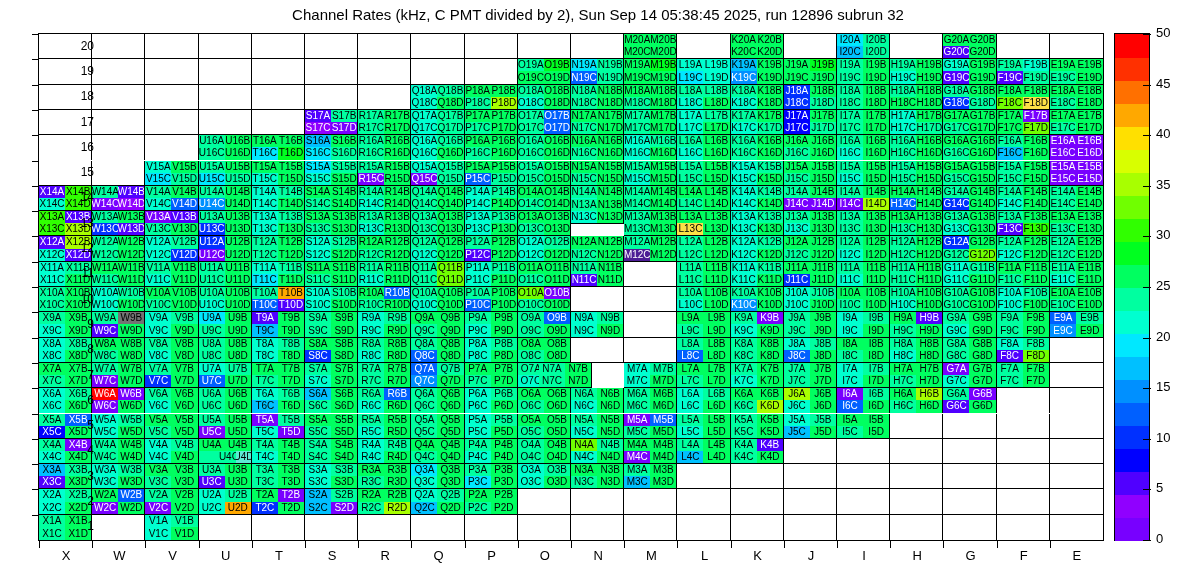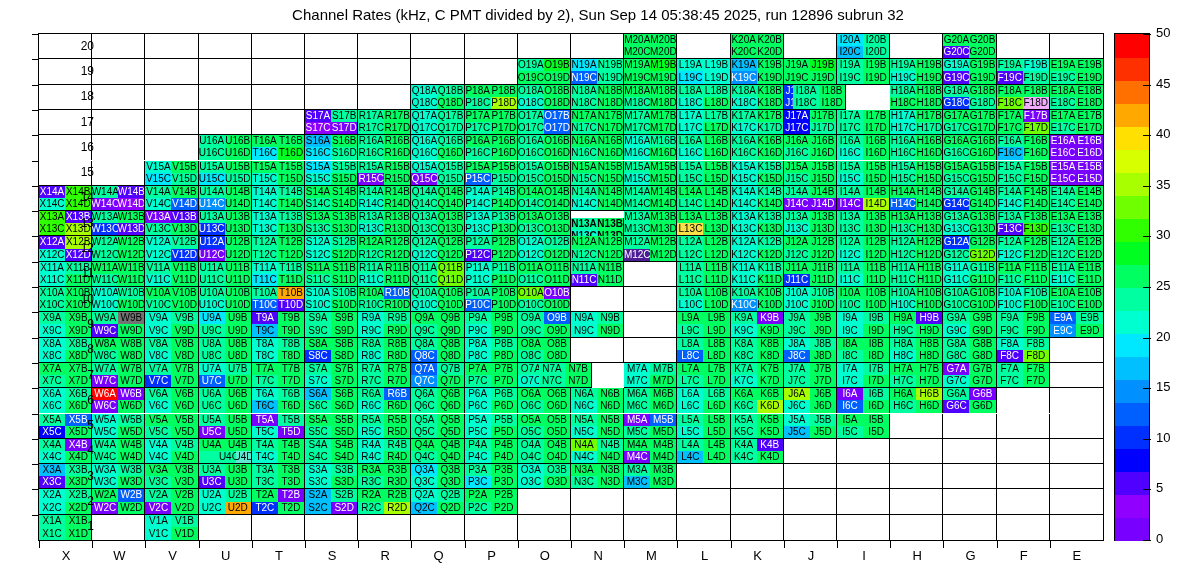--- a/index.html
+++ b/index.html
@@ -608,21 +608,21 @@
         <div class="gcell" style="left: 744.8px; top: 50.6px; width: 53.2px; height: 25.3px;">
           <div class="subrow">
             <div class="pad" style="background: rgb(0, 48, 255); color: rgb(255, 255, 255);">J18A</div>
             <div class="pad" style="background: rgb(0, 255, 96); color: rgb(0, 0, 0);">J18B</div>
           </div>
           <div class="subrow">
             <div class="pad" style="background: rgb(0, 48, 255); color: rgb(255, 255, 255);">J18C</div>
             <div class="pad" style="background: rgb(0, 255, 160); color: rgb(0, 0, 0);">J18D</div>
           </div>
         </div>
-        <div class="gcell" style="left: 754px; top: 50.6px; width: 53.2px; height: 25.3px;">
+        <div class="gcell" style="left: 798px; top: 50.6px; width: 53.2px; height: 25.3px;">
           <div class="subrow">
             <div class="pad" style="background: rgb(0, 255, 160); color: rgb(0, 0, 0);">I18A</div>
             <div class="pad" style="background: rgb(0, 255, 96); color: rgb(0, 0, 0);">I18B</div>
           </div>
           <div class="subrow">
             <div class="pad" style="background: rgb(0, 255, 160); color: rgb(0, 0, 0);">I18C</div>
             <div class="pad" style="background: rgb(0, 255, 96); color: rgb(0, 0, 0);">I18D</div>
           </div>
         </div>
         <div class="gcell" style="left: 851.2px; top: 50.6px; width: 53.2px; height: 25.3px;">
@@ -645,21 +645,21 @@
             <div class="pad" style="background: rgb(0, 255, 160); color: rgb(0, 0, 0);">G18D</div>
           </div>
         </div>
         <div class="gcell" style="left: 957.6px; top: 50.6px; width: 53.2px; height: 25.3px;">
           <div class="subrow">
             <div class="pad" style="background: rgb(0, 255, 96); color: rgb(0, 0, 0);">F18A</div>
             <div class="pad" style="background: rgb(0, 255, 96); color: rgb(0, 0, 0);">F18B</div>
           </div>
           <div class="subrow">
             <div class="pad" style="background: rgb(112, 255, 0); color: rgb(0, 0, 0);">F18C</div>
-            <div class="pad" style="background: #f0abfc; color: rgb(0, 0, 0);">F18D</div>
+            <div class="pad" style="background: #fde047; color: rgb(0, 0, 0);">F18D</div>
           </div>
         </div>
         <div class="gcell lastcol" style="left: 1010.8px; top: 50.6px; width: 53.2px; height: 25.3px;">
           <div class="subrow">
             <div class="pad" style="background: rgb(0, 255, 96); color: rgb(0, 0, 0);">E18A</div>
             <div class="pad" style="background: rgb(0, 255, 96); color: rgb(0, 0, 0);">E18B</div>
           </div>
           <div class="subrow">
             <div class="pad" style="background: rgb(0, 255, 160); color: rgb(0, 0, 0);">E18C</div>
             <div class="pad" style="background: rgb(0, 255, 96); color: rgb(0, 0, 0);">E18D</div>
@@ -1558,21 +1558,21 @@
         <div class="gcell" style="left: 478.8px; top: 177.1px; width: 53.2px; height: 25.3px;">
           <div class="subrow">
             <div class="pad" style="background: rgb(0, 255, 96); color: rgb(0, 0, 0);">O13A</div>
             <div class="pad" style="background: rgb(0, 255, 96); color: rgb(0, 0, 0);">O13B</div>
           </div>
           <div class="subrow">
             <div class="pad" style="background: rgb(0, 255, 160); color: rgb(0, 0, 0);">O13C</div>
             <div class="pad" style="background: rgb(0, 255, 96); color: rgb(0, 0, 0);">O13D</div>
           </div>
         </div>
-        <div class="gcell" style="left: 532px; top: 184px; width: 53.2px; height: 25.3px; font-weight: bold;">
+        <div class="gcell" style="left: 532px; top: 165px; width: 53.2px; height: 25.3px;">
           <div class="subrow">
             <div class="pad" style="background: rgb(0, 255, 160); color: rgb(0, 0, 0);">N13A</div>
             <div class="pad" style="background: rgb(0, 255, 96); color: rgb(0, 0, 0);">N13B</div>
           </div>
           <div class="subrow">
             <div class="pad" style="background: rgb(0, 255, 208); color: rgb(0, 0, 0);">N13C</div>
             <div class="pad" style="background: rgb(0, 255, 96); color: rgb(0, 0, 0);">N13D</div>
           </div>
         </div>
         <div class="gcell" style="left: 585.2px; top: 177.1px; width: 53.2px; height: 25.3px;">

